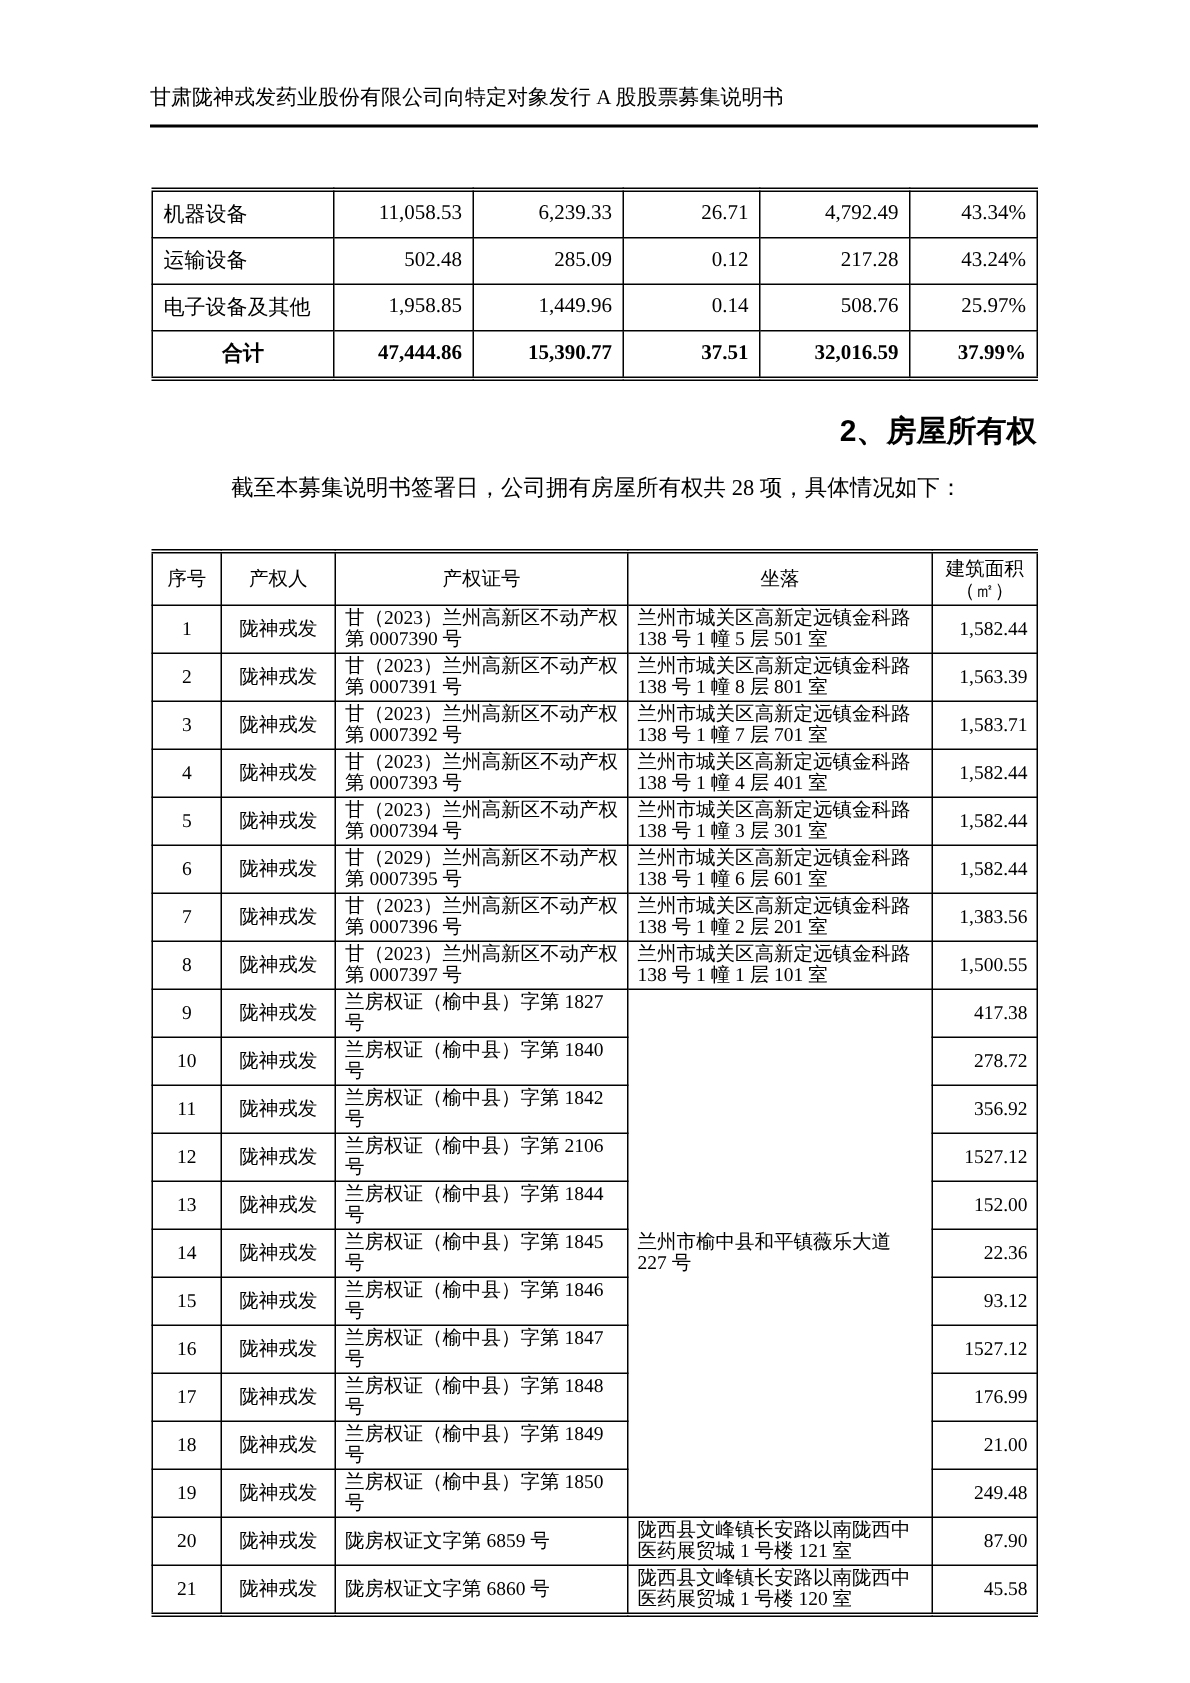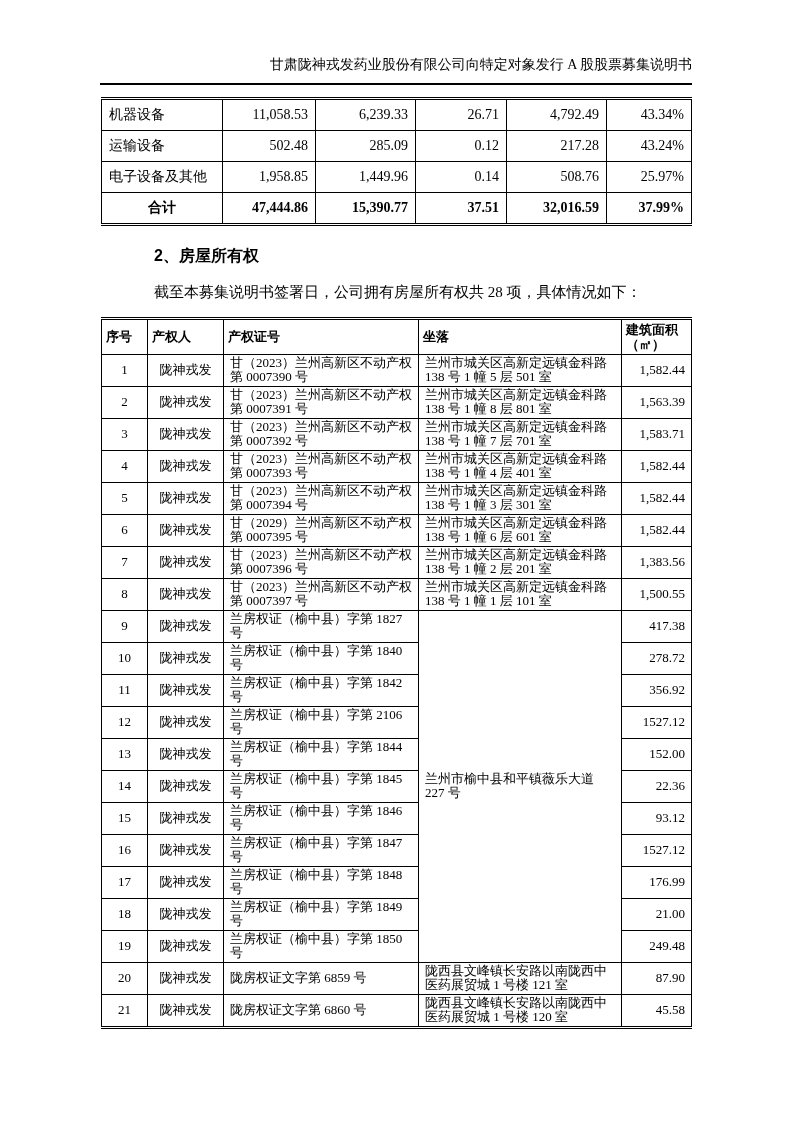--- a/index.html
+++ b/index.html
@@ -8,68 +8,69 @@
     width:793px; height:1122px;
     background:#ffffff;
     color:#000000;
     font-family:"Liberation Serif","DejaVu Serif",serif;
     overflow:hidden;
   }
   
   .header {
     position:absolute;
     top:56px; left:100px; width:592px;
-    display:flex; justify-content:flex-end; align-items:flex-end;
+    display:flex; justify-content:flex-start; align-items:flex-end;
     font-size:14px;
     border-bottom:2px solid #000;
     padding-bottom:9px;
   }
   
   .content { position:absolute; top:97px; left:101px; width:590px; }
 
-  table { border-collapse:collapse; table-layout:fixed; width:100%; }
+  table { border-collapse:collapse; table-layout:fixed; width:100%;margin-top:28px; }
 
   
   .equip-table {
     border-top:3px double #000;
     border-bottom:3px double #000;
     font-size:14px;
   }
   .equip-table td {
     border:1px solid #000;
     padding:3px 7px;
     height:24px;
     vertical-align:middle;
   }
   .bold-row td { font-weight:bold; }
 
   
   .section-heading {
     margin:20px 0 0 53px;
     font-family:"Liberation Sans","DejaVu Sans",sans-serif;
     font-weight:bold;
-    font-size:16px;
+    font-size:20px;
+    text-align:right;
   }
   .intro {
     margin:15px 0 13px 0;
     font-size:15px;
     text-indent:53px;
     line-height:1.45;
   }
 
   
   .prop-table {
     border-top:3px double #000;
     border-bottom:3px double #000;
     font-size:13px;
   }
   .prop-table th {
     border:1px solid #000;
-    font-weight:bold;
-    text-align:left;
+    font-weight:normal;
+    text-align:center;
     vertical-align:middle;
     padding:2px 4px;
     line-height:15px;
     height:30px;
     white-space:pre-line;
   }
   .prop-table td {
     border:1px solid #000;
     padding:1px 6px;
     vertical-align:middle;

